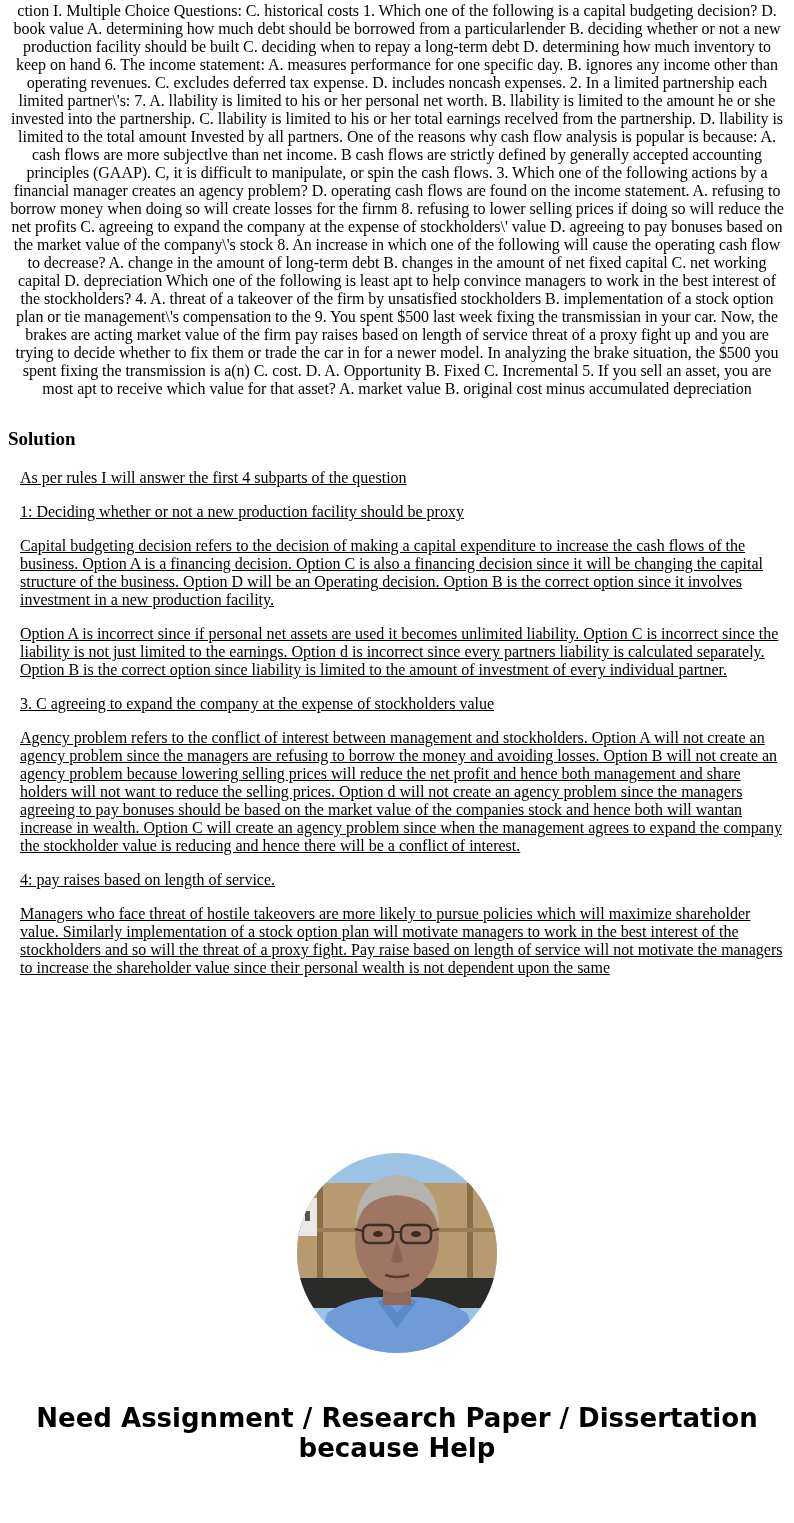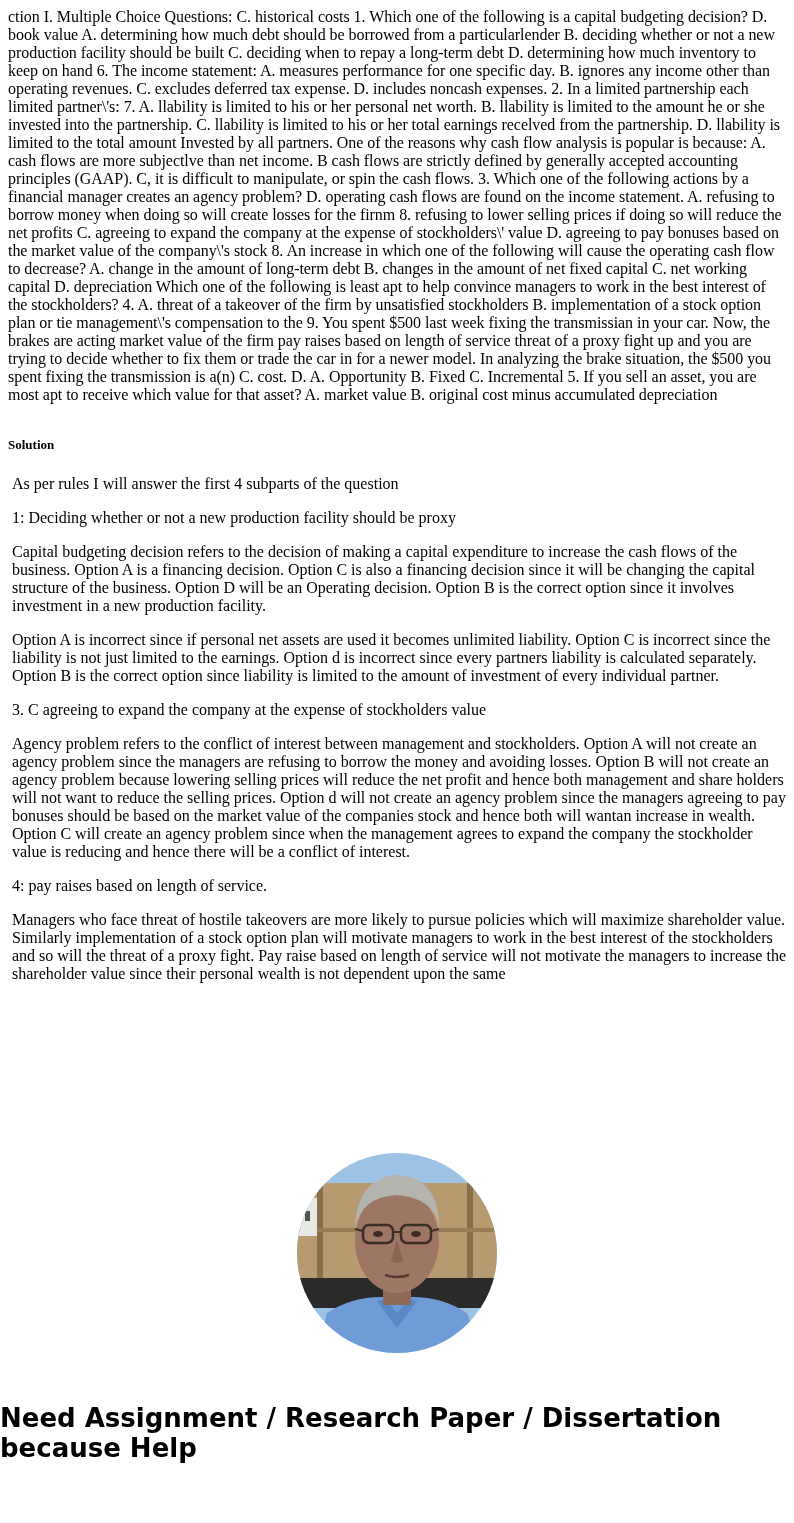--- a/index.html
+++ b/index.html
@@ -14,51 +14,53 @@
       font-family: "Liberation Serif", "DejaVu Serif", serif;
       font-size: 16px;
       line-height: 18px;
       color: #000000;
       position: relative;
     }
     .content {
       padding: 0 8px;
     }
     .question {
-      margin: 8px 0 0 0;
+      margin: 2px 0 0 0;
       letter-spacing: -0.05px;
+      text-align: center;
     }
     h3.solution-heading {
-      font-size: 13px;
+      font-size: 19px;
       font-weight: bold;
       margin: 30px 0 0 0;
       line-height: 22px;
     }
     .para {
-      margin: 16px 0 0 4px;
+      margin: 16px 0 0 12px;
+      text-decoration: underline;
     }
     .para.first {
       margin-top: 19px;
     }
     .avatar-wrap {
       position: absolute;
       left: 297px;
       top: 1153px;
       width: 200px;
       height: 200px;
       border-radius: 50%;
       overflow: hidden;
     }
     .avatar-wrap svg { display: block; }
     .footer {
       position: absolute;
       left: 0;
       top: 1403px;
       width: 794px;
-      text-align: left;
+      text-align: center;
       font-family: "DejaVu Sans", "Liberation Sans", sans-serif;
       font-weight: bold;
       font-size: 26px;
       line-height: 30px;
       color: #000000;
     }
     .footer div { margin: 0; }
   </style>
 </head>
 <body>

